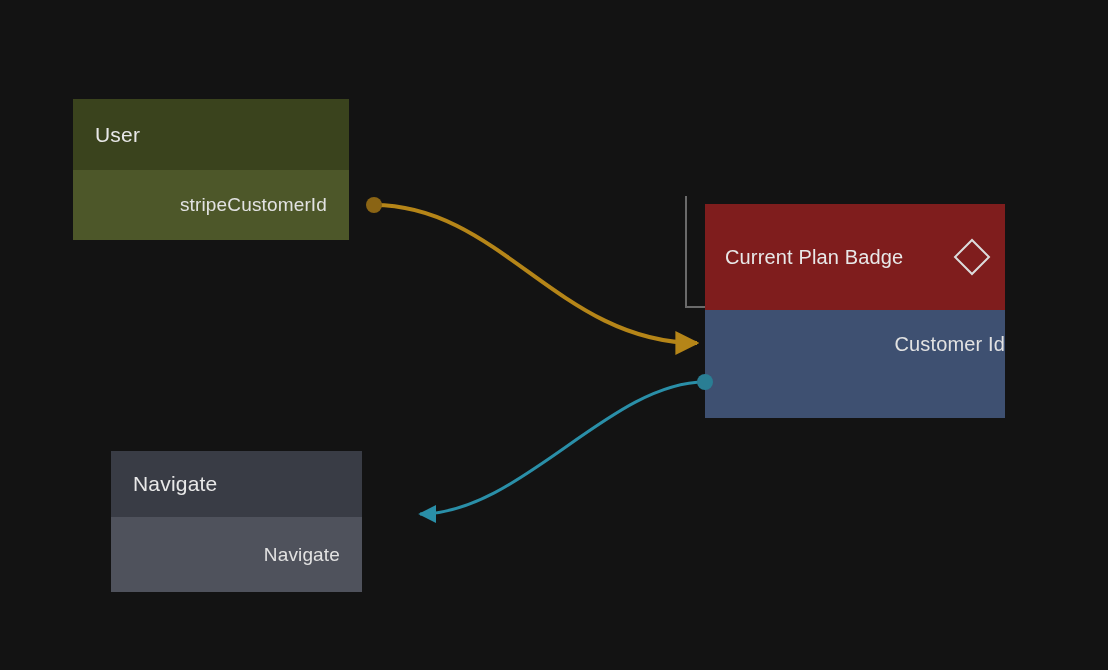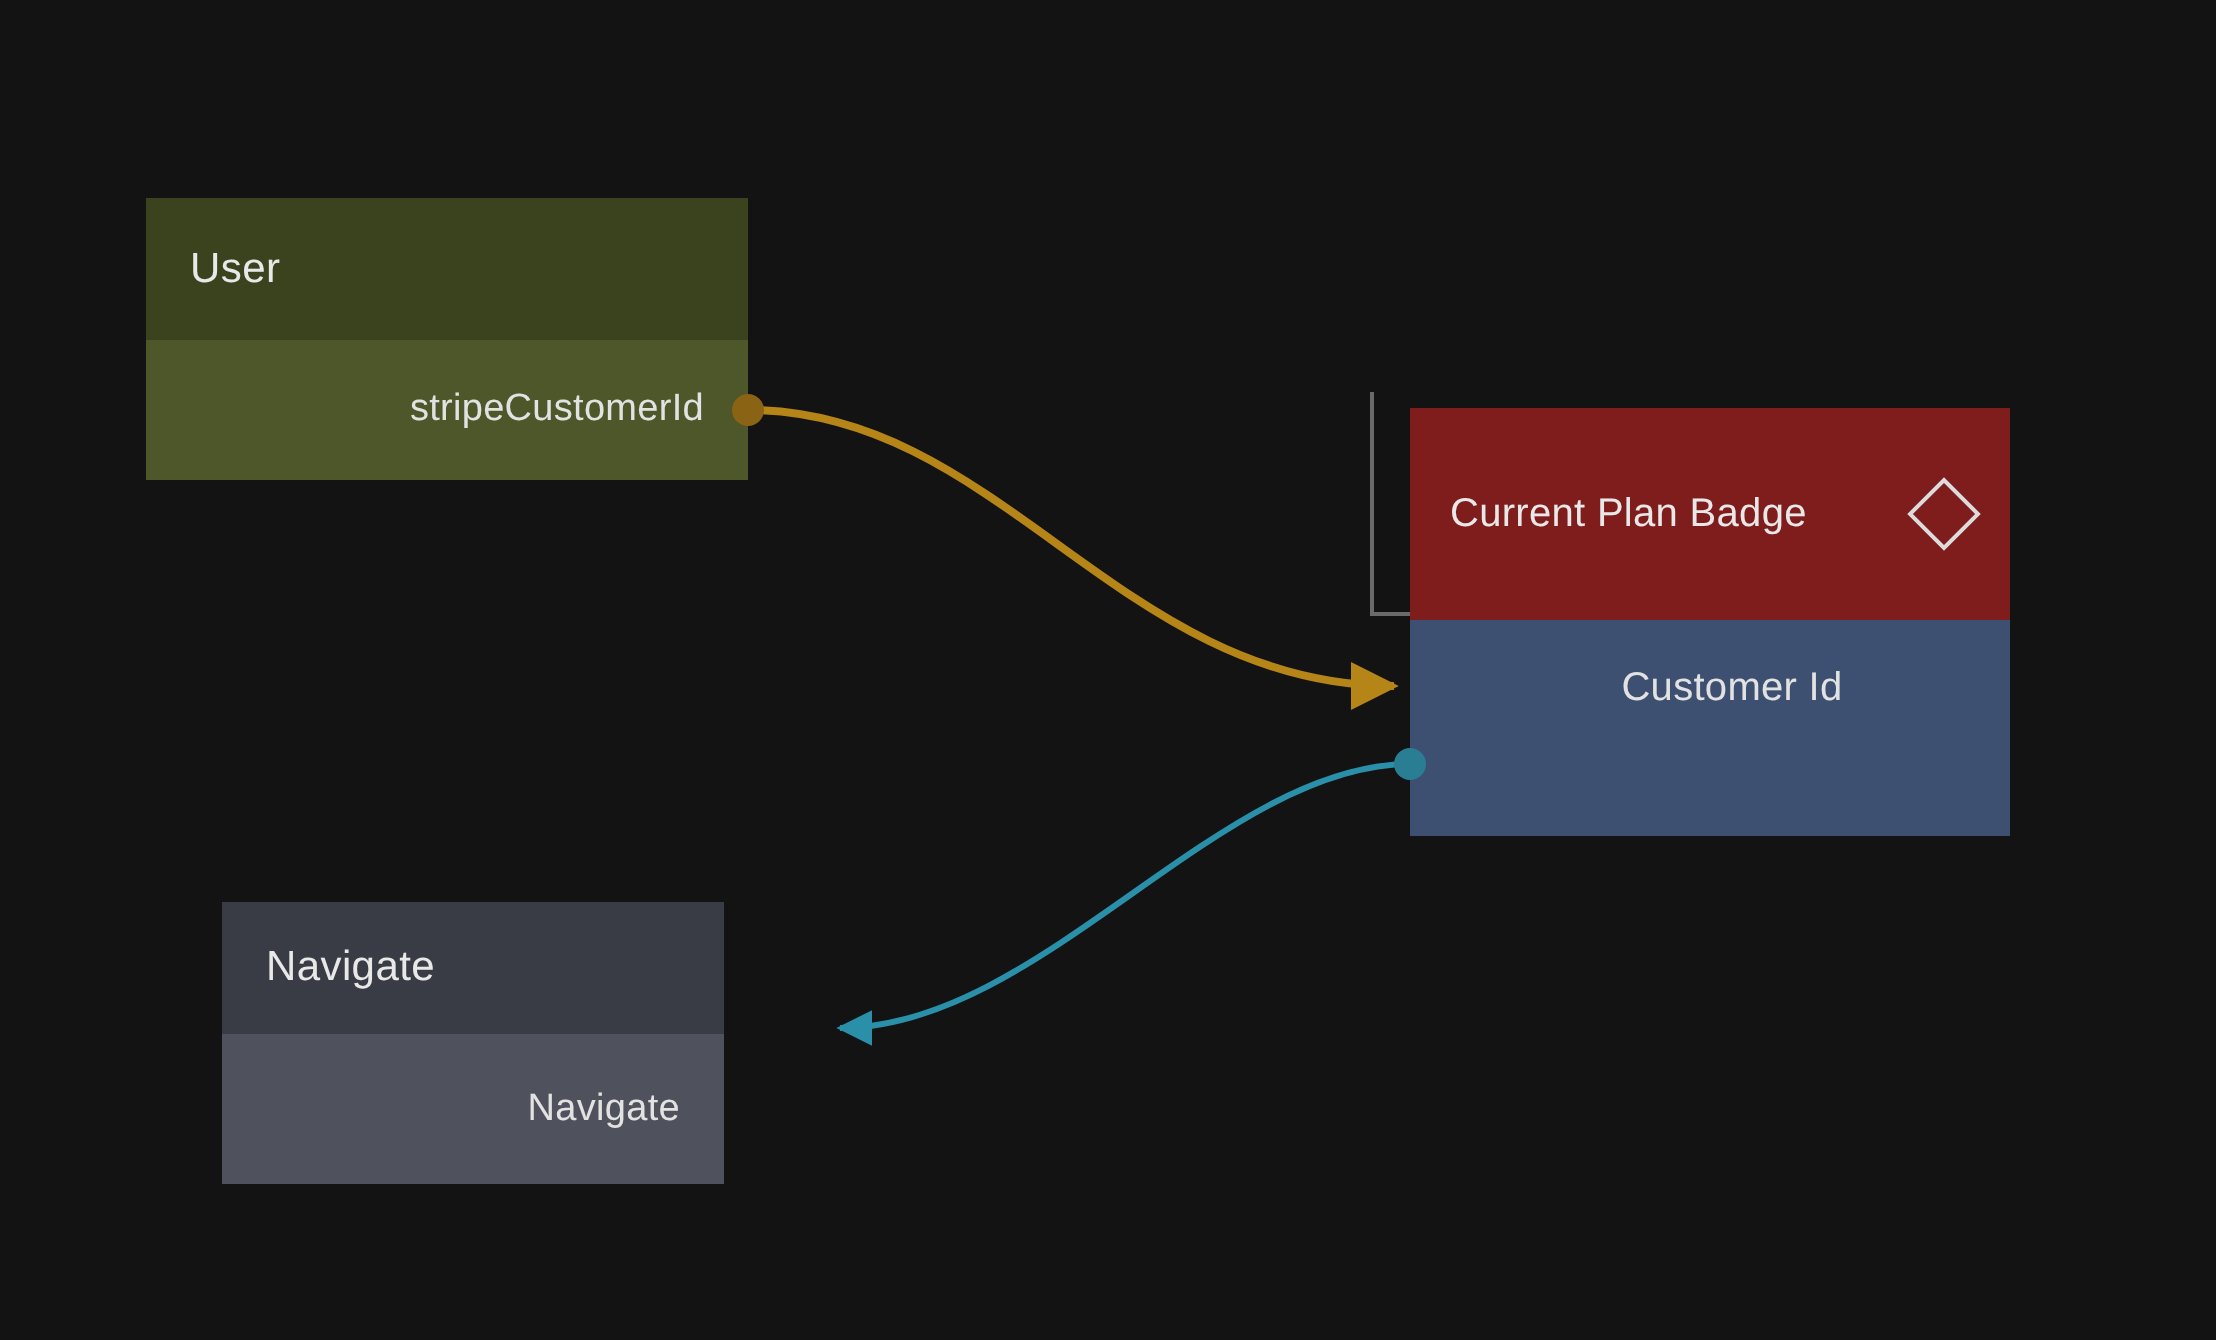--- a/index.html
+++ b/index.html
@@ -55,29 +55,29 @@
     font-size: 19px;
     color: #e2e2e2;
     letter-spacing: 0.15px;
     white-space: nowrap;
   }
   .field-row.right {
     justify-content: flex-end;
     padding-right: 22px;
   }
   .field-row.left {
-    justify-content: center;
+    justify-content: flex-end;
     padding-left: 22px;
   }
 
   
   #node-user {
     left: 73px;
     top: 99px;
-    width: 301px;
+    width: 276px;
   }
   #node-user .node-header {
     height: 71px;
     background: #3a431d;
   }
   #node-user .node-body {
     height: 70px;
     background: #4d5729;
     display: flex;
     flex-direction: column;

